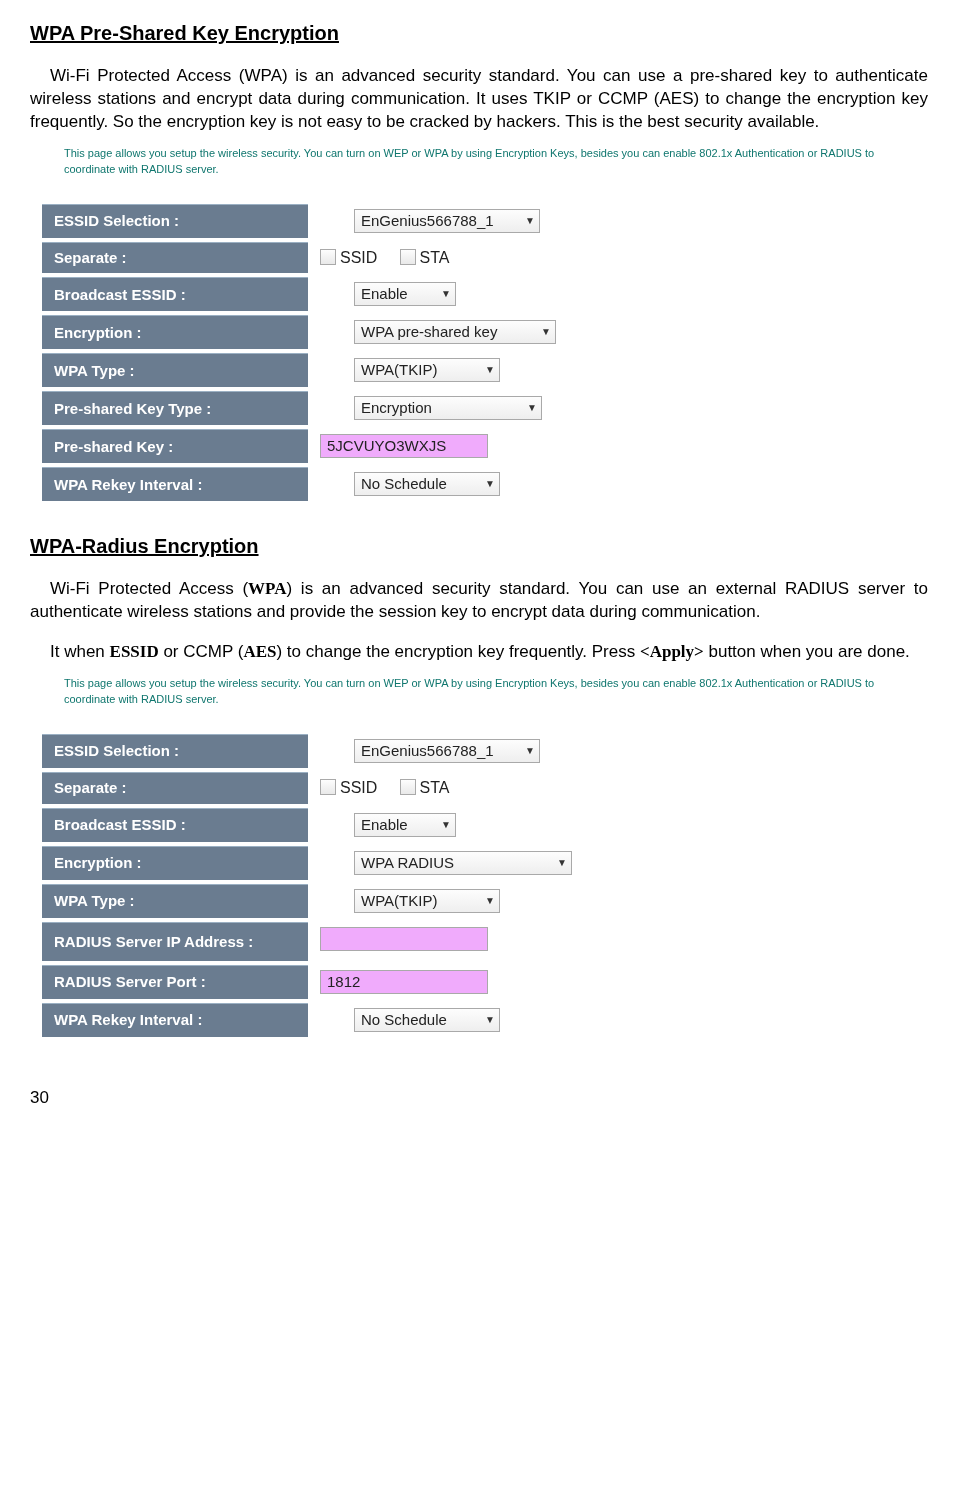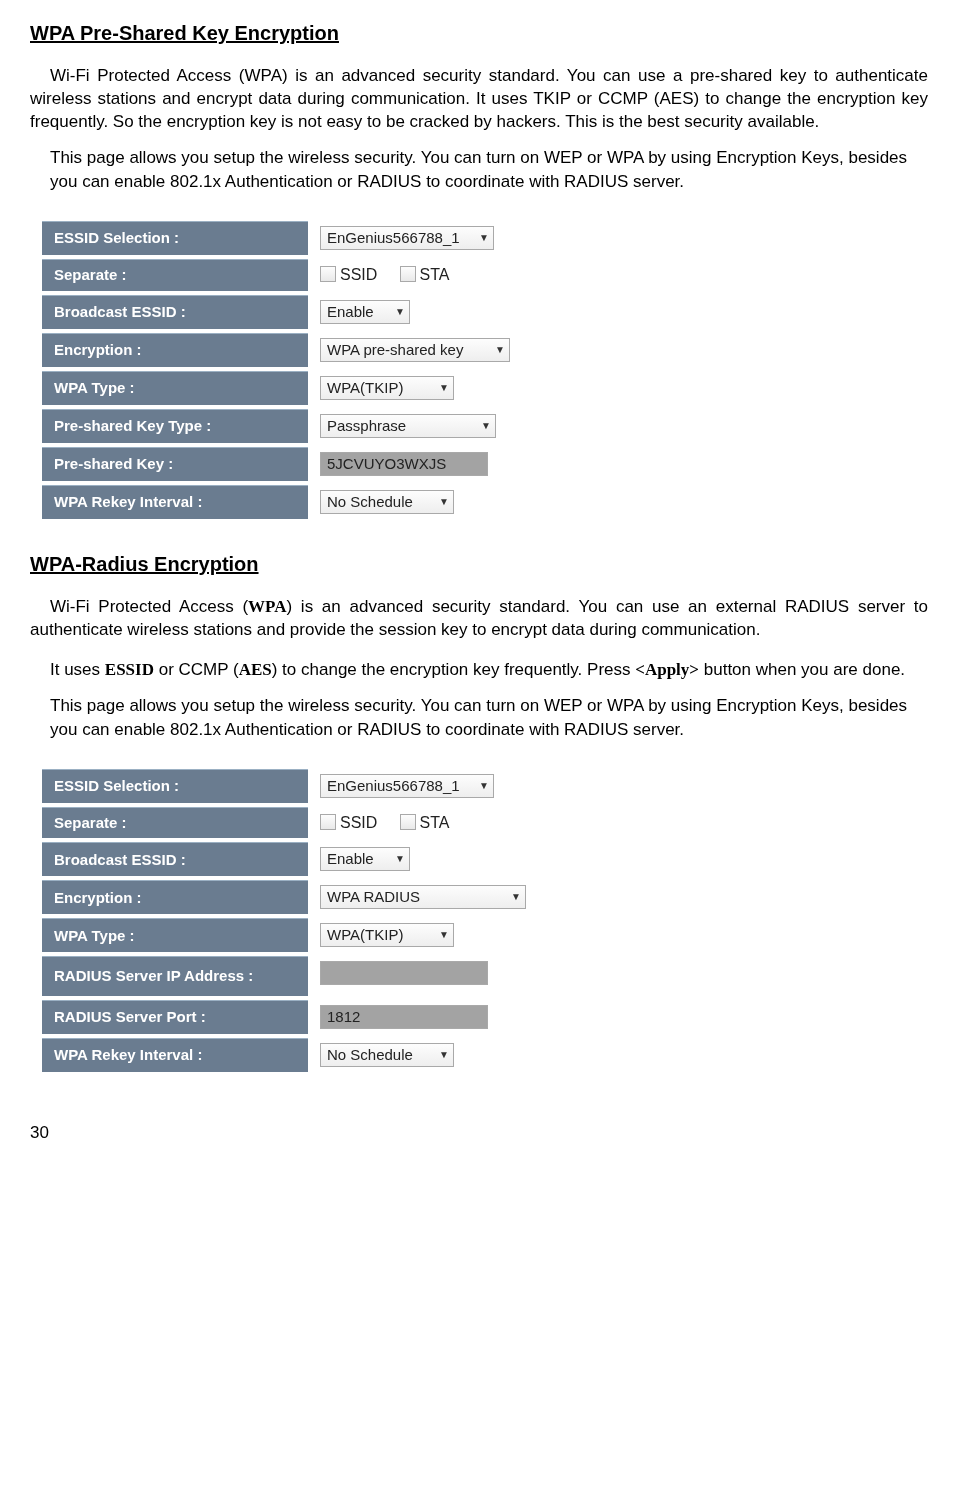--- a/index.html
+++ b/index.html
@@ -23,24 +23,24 @@
     }
     .indent {
       text-indent: 20px;
     }
     .bold { font-weight: bold; font-family: Liberation Serif, serif; }
     .screenshot-block {
       margin: 12px 0 28px 12px;
       font-family: Verdana, Arial, sans-serif;
     }
     .intro-text {
-      color: #000000;
-      font-size: 17px;
+      color: #0f766e;
+      font-size: 11px;
       line-height: 1.45;
-      margin-left: 8px;
+      margin-left: 22px;
       margin-bottom: 22px;
     }
     table.form-table {
       border-collapse: separate;
       border-spacing: 0 4px;
       font-size: 15px;
     }
     table.form-table td.label-cell {
       background: #6a7c90;
       color: #fff;
@@ -50,32 +50,33 @@
       vertical-align: middle;
       border-top: 1px solid #9bb0c3;
     }
     table.form-table td.control-cell {
       padding: 5px 8px 5px 12px;
       vertical-align: middle;
     }
     .fake-select, .fake-input {
       display: inline-block;
       border: 1px solid #a9a9a9;
-      background: #a3a3a3;
+      background: #f0abfc;
       font-size: 15px;
       height: 22px;
       line-height: 22px;
       padding: 0 6px;
       color: #222;
       font-family: Arial, sans-serif;
     }
     .fake-select {
-      padding-right: 20px;
+      padding-right: 32px;
       position: relative;
       background: linear-gradient(#fdfdfd,#eee);
+      margin-left: 34px;
     }
     .fake-select .chev {
       position: absolute;
       right: 4px;
       top: 50%;
       transform: translateY(-52%);
       font-size: 10px;
       color: #333;
     }
     .fake-checkbox {
@@ -138,21 +139,21 @@
     </tr>
     <tr>
       <td class="label-cell">WPA Type :</td>
       <td class="control-cell">
         <span class="fake-select" style="min-width:106px"><span>WPA(TKIP)</span><span class="chev">▼</span></span>
       </td>
     </tr>
     <tr>
       <td class="label-cell">Pre-shared Key Type :</td>
       <td class="control-cell">
-        <span class="fake-select" style="min-width:148px"><span>Passphrase</span><span class="chev">▼</span></span>
+        <span class="fake-select" style="min-width:148px"><span>Encryption</span><span class="chev">▼</span></span>
       </td>
     </tr>
     <tr>
       <td class="label-cell">Pre-shared Key :</td>
       <td class="control-cell">
         <span class="fake-input" style="min-width:154px">5JCVUYO3WXJS</span>
       </td>
     </tr>
     <tr>
       <td class="label-cell">WPA Rekey Interval :</td>
@@ -160,21 +161,21 @@
         <span class="fake-select" style="min-width:106px"><span>No Schedule</span><span class="chev">▼</span></span>
       </td>
     </tr>
   </tbody>
     </table>
 </div>
 
 <div class="heading">WPA-Radius Encryption</div>
 
 <p class="para indent"><span>Wi-Fi Protected Access (</span><span class="bold">WPA</span><span>) is an advanced security standard. You can use an external RADIUS server to authenticate wireless stations and provide the session key to encrypt data during communication.</span></p>
-<p class="para indent"><span>It uses </span><span class="bold">ESSID</span><span> or CCMP (</span><span class="bold">AES</span><span>) to change the encryption key frequently. Press </span><span class="bold">&lt;Apply&gt;</span><span> button when you are done.</span></p>
+<p class="para indent"><span>It when </span><span class="bold">ESSID</span><span> or CCMP (</span><span class="bold">AES</span><span>) to change the encryption key frequently. Press </span><span class="bold">&lt;Apply&gt;</span><span> button when you are done.</span></p>
 
 <div class="screenshot-block">
   <div class="intro-text">This page allows you setup the wireless security. You can turn on WEP or WPA by using Encryption Keys, besides you can enable 802.1x Authentication or RADIUS to coordinate with RADIUS server.</div>
   <table class="form-table">
     <tbody>
         <tr>
       <td class="label-cell">ESSID Selection :</td>
       <td class="control-cell">
         <span class="fake-select" style="min-width:146px"><span>EnGenius566788_1</span><span class="chev">▼</span></span>
       </td>

